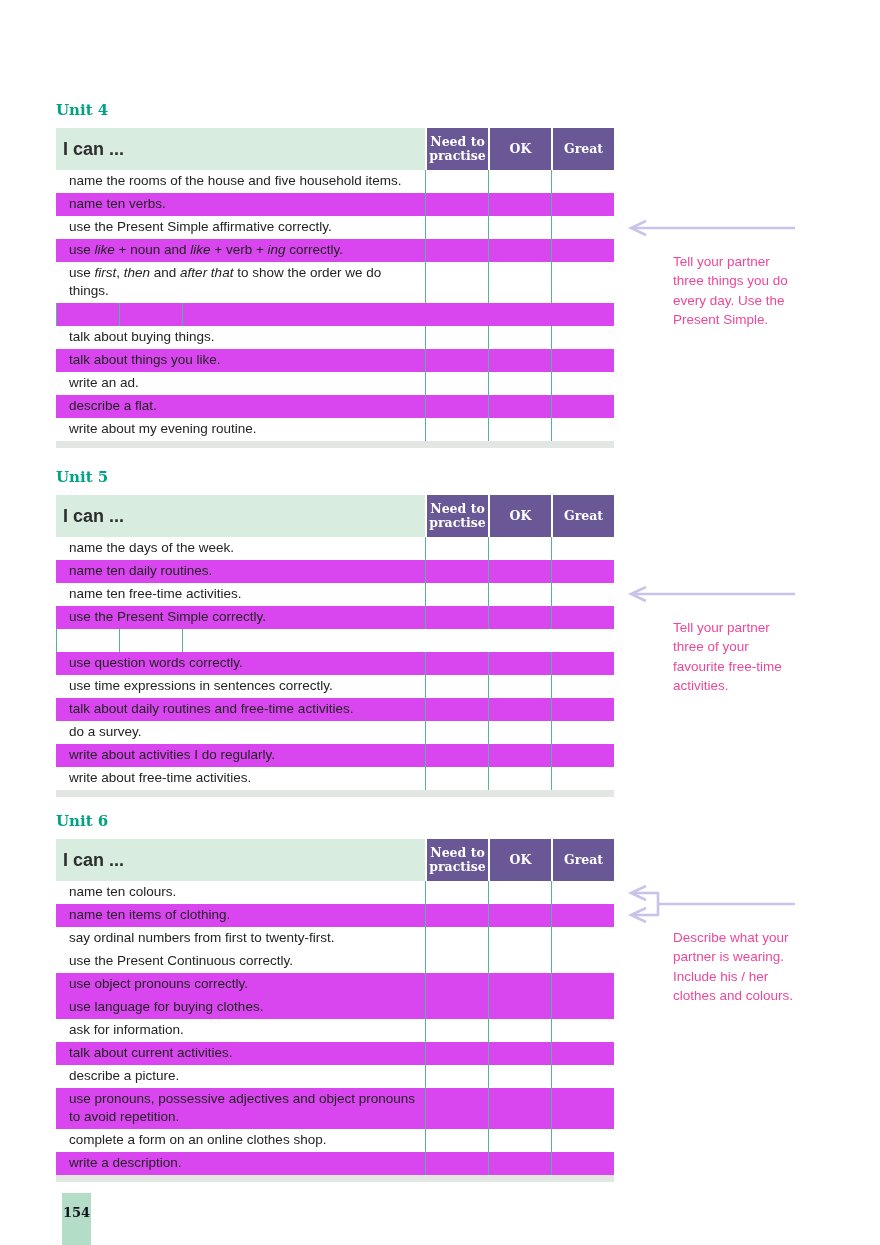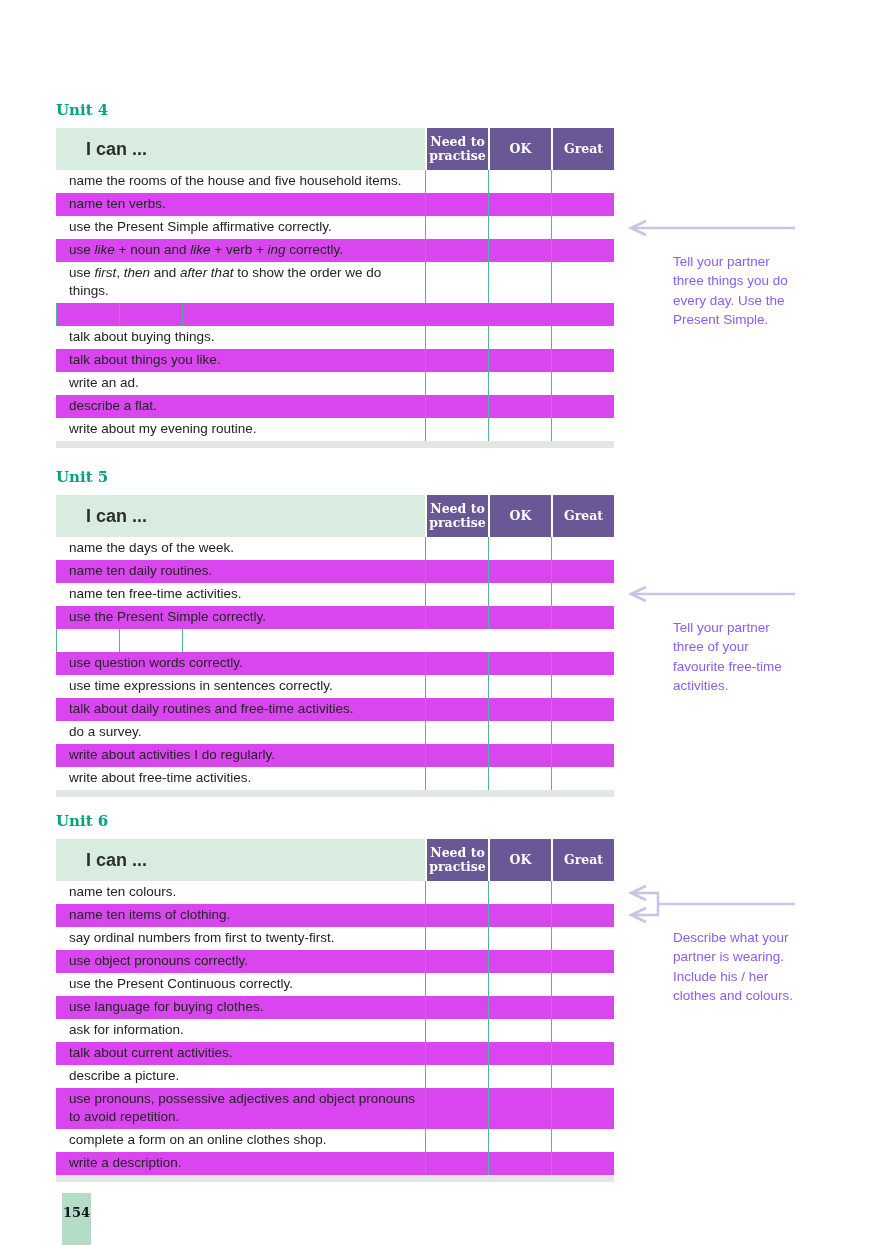--- a/index.html
+++ b/index.html
@@ -4,34 +4,34 @@
 <style>
   html,body{margin:0;padding:0;background:#fff;}
   .page{position:relative;width:880px;height:1245px;background:#ffffff;overflow:hidden;
         font-family:"Liberation Sans",sans-serif;}
   .unit{position:absolute;left:56px;width:558px;}
   .unit-title{font-family:"DejaVu Serif",serif;font-weight:bold;font-size:15px;
               line-height:18px;margin:0 0 9px 0;color:#00a384;}
   .ican-table{width:558px;}
   .thead{display:flex;height:42px;}
   .ican-cell{width:369px;background:#d8ecdf;display:flex;align-items:center;
-             padding-left:30px;box-sizing:border-box;font-size:18px;font-weight:bold;color:#2e2e2e;}
+             padding-left:7px;box-sizing:border-box;font-size:18px;font-weight:bold;color:#2e2e2e;}
   .pcol{width:63px;background:#6a5896;color:#ffffff;border-left:2px solid #ffffff;
         display:flex;align-items:center;justify-content:center;text-align:center;
         font-family:"DejaVu Serif",serif;font-weight:bold;font-size:12.5px;line-height:14px;
         box-sizing:border-box;padding:0 2px;}
   .row{display:flex;min-height:23px;background:#ffffff;}
   .row.green{background:#d946ef;}
   .rowtext{width:369px;box-sizing:border-box;padding:2px 10px 3px 13px;
            font-size:13.5px;line-height:18px;color:#232323;}
   .rowtext i{font-style:italic;}
   .cell{width:63px;border-left:1px solid #54b39b;box-sizing:border-box;}
   .shadow-strip{height:7px;background:#e3e7e4;}
   .note{position:absolute;left:673px;width:142px;font-size:13.5px;line-height:19.5px;
-        color:#8b5cf6;white-space:pre-line;}
+        color:#ec4899;white-space:pre-line;}
   .arrow-svg{position:absolute;left:622px;}
   .page-tab{position:absolute;left:62px;top:1193px;width:29px;height:52px;background:#b3ddc7;}
   .page-num{font-family:"DejaVu Serif",serif;font-weight:bold;font-size:13px;color:#14141f;
             text-align:center;padding-top:12px;}
 </style>
 </head>
 <body>
 
 <div class="page">
 
@@ -216,28 +216,28 @@
             <div class="cell"></div>
             <div class="cell"></div>
             <div class="cell"></div>
           </div>
           <div class="row white">
             <div class="rowtext">say ordinal numbers from first to twenty-first.</div>
             <div class="cell"></div>
             <div class="cell"></div>
             <div class="cell"></div>
           </div>
+          <div class="row white">
+            <div class="rowtext">use the Present Continuous correctly.</div>
+            <div class="cell"></div>
+            <div class="cell"></div>
+            <div class="cell"></div>
+          </div>
           <div class="row green">
             <div class="rowtext">use object pronouns correctly.</div>
-            <div class="cell"></div>
-            <div class="cell"></div>
-            <div class="cell"></div>
-          </div>
-          <div class="row white">
-            <div class="rowtext">use the Present Continuous correctly.</div>
             <div class="cell"></div>
             <div class="cell"></div>
             <div class="cell"></div>
           </div>
           <div class="row green">
             <div class="rowtext">use language for buying clothes.</div>
             <div class="cell"></div>
             <div class="cell"></div>
             <div class="cell"></div>
           </div>

